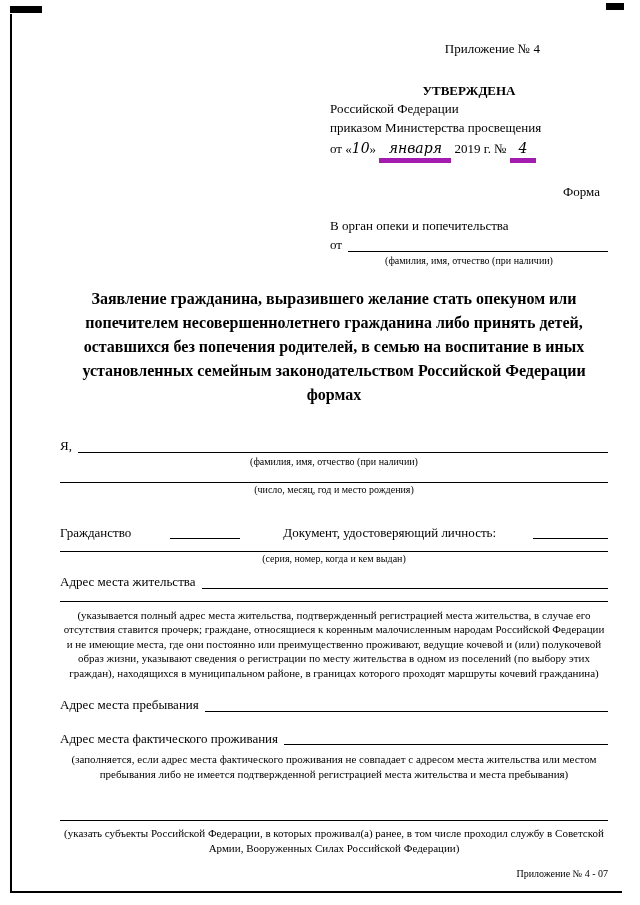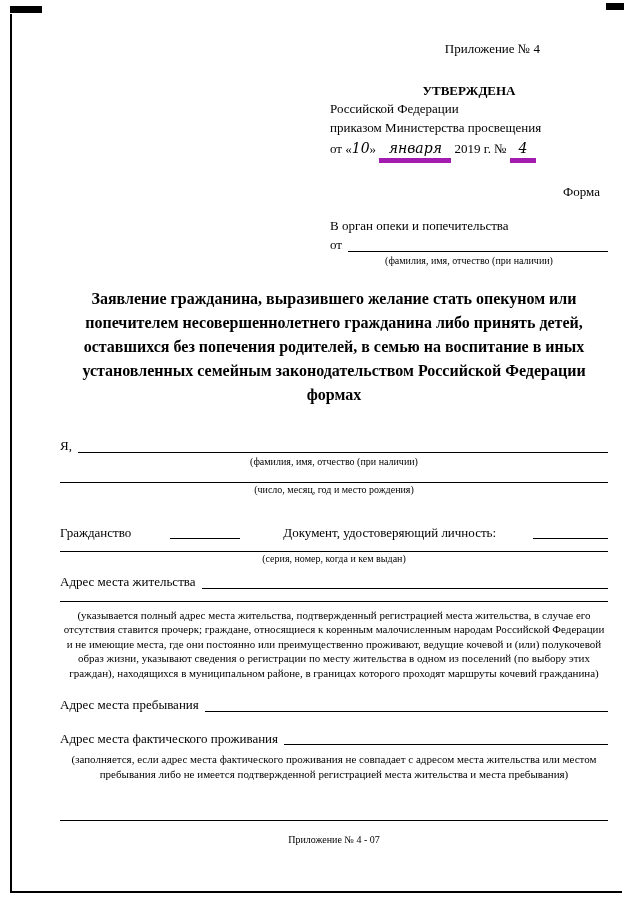--- a/index.html
+++ b/index.html
@@ -64,21 +64,21 @@
   .stay-row { margin-top:16px; }
   .actual-row { margin-top:16px; }
 
   .residence-hint { margin-top:6px; }
   .stay-hint { margin-top:5px; }
   .actual-hint { margin-top:5px; }
 
   .regions-line { margin-top:32px; border-bottom:1px solid #000; height:8px; }
   .regions-hint { margin-top:5px; }
 
-  .footer-code { margin-top:12px; font-size:10px; text-align:center; }
+  .footer-code { margin-top:12px; font-size:10px; text-align:right; }
 </style>
 </head>
 <body>
 
 <div class="page">
 
   <div class="scan-left"></div>
   <div class="scan-bottom"></div>
   <div class="scan-tl"></div>
   <div class="scan-tr"></div>
@@ -142,17 +142,18 @@
       <span class="fill"></span>
     </div>
 
     <div class="row actual-row">
       <span class="label">Адрес места фактического проживания</span>
       <span class="fill"></span>
     </div>
     <div class="hint-block actual-hint">(заполняется, если адрес места фактического проживания не совпадает с адресом  места жительства или местом пребывания либо не имеется подтвержденной регистрацией  места жительства и места пребывания)</div>
 
     <div class="regions-line"></div>
+    <div class="hint-block regions-hint">(указать субъекты Российской Федерации, в которых проживал(а) ранее, в том числе проходил службу в Советской Армии, Вооруженных Силах Российской Федерации)</div>
 
     <div class="footer-code">Приложение № 4 - 07</div>
 
   </div>
 </div>
 
 </body></html>

